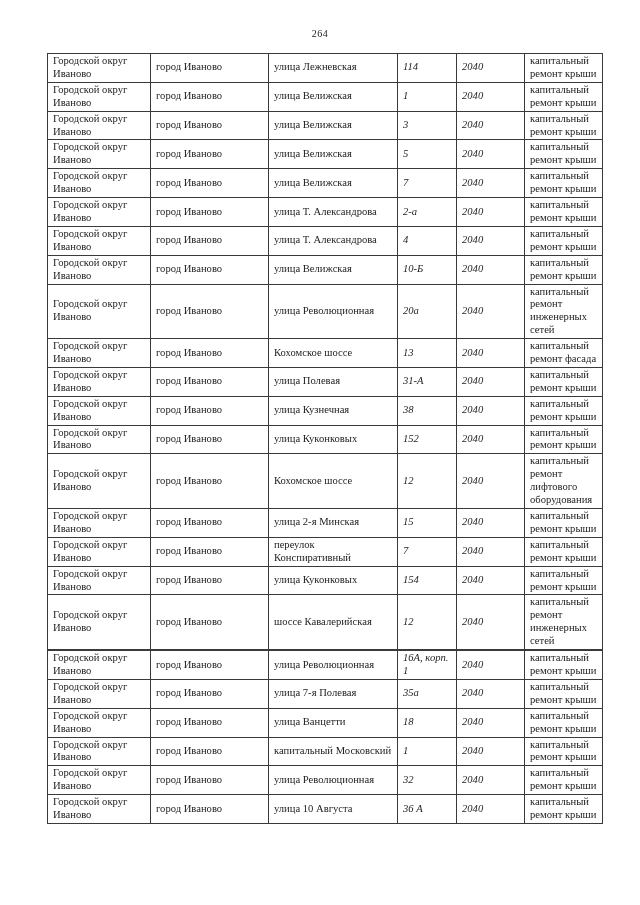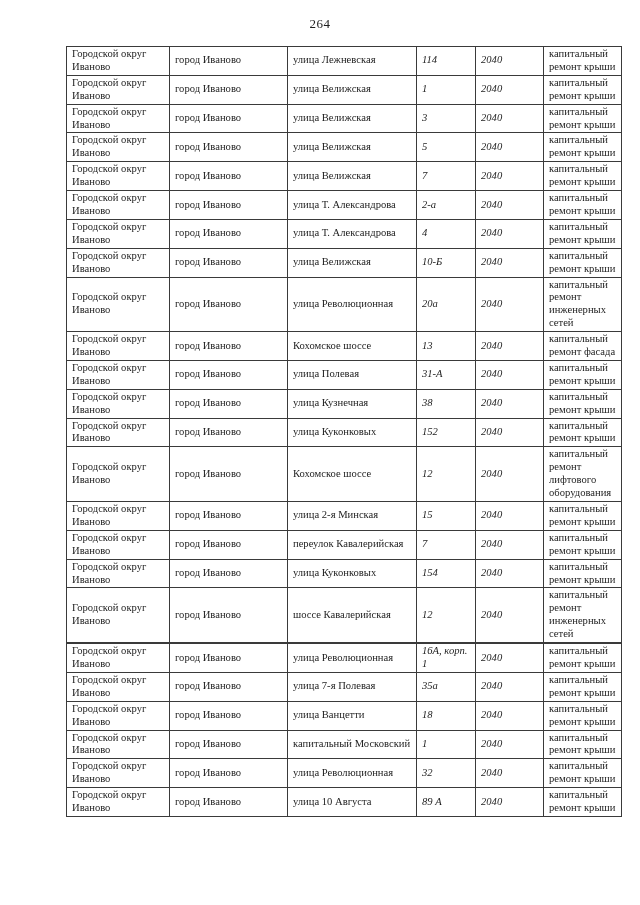--- a/index.html
+++ b/index.html
@@ -9,29 +9,29 @@
   }
   body {
     width: 640px;
     height: 905px;
     font-family: "Liberation Serif", serif;
     color: #1d1d1d;
     overflow: hidden;
   }
   .page-number {
     text-align: center;
-    padding-top: 16px;
-    font-size: 13px;
+    padding-top: 28px;
+    font-size: 10px;
     letter-spacing: 0.5px;
   }
   table.repair-table {
     border-collapse: collapse;
     table-layout: fixed;
     width: 555px;
-    margin: 14px 0 0 66px;
+    margin: 14px 0 0 47px;
   }
   table.repair-table td {
     border: 1px solid #3a3a3a;
     font-size: 10.6px;
     line-height: 12.9px;
     padding: 1px 3px 1px 5px;
     vertical-align: middle;
     word-wrap: break-word;
   }
   td.col-house, td.col-year {
@@ -181,21 +181,21 @@
           <td class="col-district">Городской округ Иваново</td>
           <td class="col-city">город Иваново</td>
           <td class="col-street">улица 2-я Минская</td>
           <td class="col-house">15</td>
           <td class="col-year">2040</td>
           <td class="col-work">капитальный ремонт крыши</td>
         </tr>
         <tr>
           <td class="col-district">Городской округ Иваново</td>
           <td class="col-city">город Иваново</td>
-          <td class="col-street">переулок Кавалерийская</td>
+          <td class="col-street">переулок Конспиративный</td>
           <td class="col-house">7</td>
           <td class="col-year">2040</td>
           <td class="col-work">капитальный ремонт крыши</td>
         </tr>
         <tr>
           <td class="col-district">Городской округ Иваново</td>
           <td class="col-city">город Иваново</td>
           <td class="col-street">улица Куконковых</td>
           <td class="col-house">154</td>
           <td class="col-year">2040</td>
@@ -246,19 +246,19 @@
           <td class="col-city">город Иваново</td>
           <td class="col-street">улица Революционная</td>
           <td class="col-house">32</td>
           <td class="col-year">2040</td>
           <td class="col-work">капитальный ремонт крыши</td>
         </tr>
         <tr>
           <td class="col-district">Городской округ Иваново</td>
           <td class="col-city">город Иваново</td>
           <td class="col-street">улица 10 Августа</td>
-          <td class="col-house">89 А</td>
+          <td class="col-house">36 А</td>
           <td class="col-year">2040</td>
           <td class="col-work">капитальный ремонт крыши</td>
         </tr>
       </tbody>
   </table>
 </div>
 
 </body></html>

